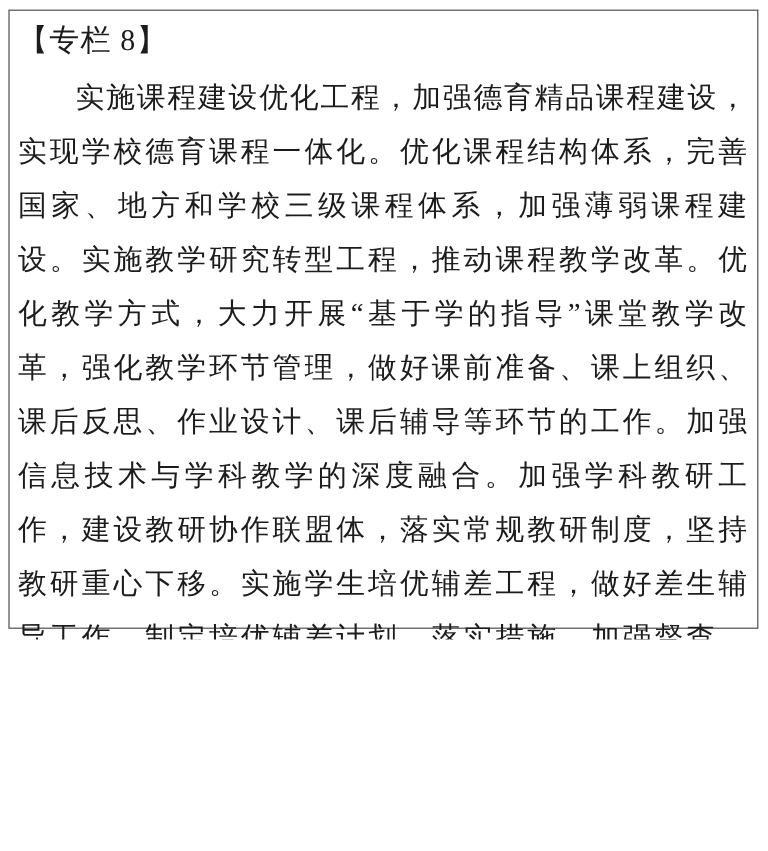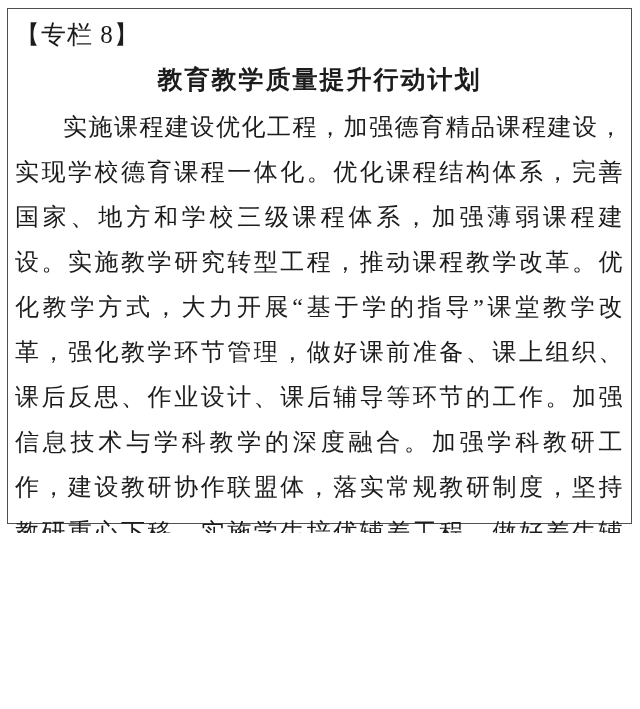--- a/index.html
+++ b/index.html
@@ -56,16 +56,15 @@
     text-indent: 2em;
     word-break: break-all;
   }
 </style>
 </head>
 <body>
 
 <div class="page">
   <div class="panel">
     <div class="panel-label">【专栏 8】</div>
-    <h1 class="panel-title">教育教学质量提升行动计划</h1>
     <p class="panel-body">实施课程建设优化工程，加强德育精品课程建设，实现学校德育课程一体化。优化课程结构体系，完善国家、地方和学校三级课程体系，加强薄弱课程建设。实施教学研究转型工程，推动课程教学改革。优化教学方式，大力开展“基于学的指导”课堂教学改革，强化教学环节管理，做好课前准备、课上组织、课后反思、作业设计、课后辅导等环节的工作。加强信息技术与学科教学的深度融合。加强学科教研工作，建设教研协作联盟体，落实常规教研制度，坚持教研重心下移。实施学生培优辅差工程，做好差生辅导工作，制定培优辅差计划，落实措施，加强督查。实施质量监测创新工程，完善质量监测体系，开展学生综合素质评价，加强教学质量抽查和监控工作，创建大数据分析平台，加强对教学质量的过程监测。建立质量奖惩制度。</p>
   </div>
 </div>
 
 </body></html>

